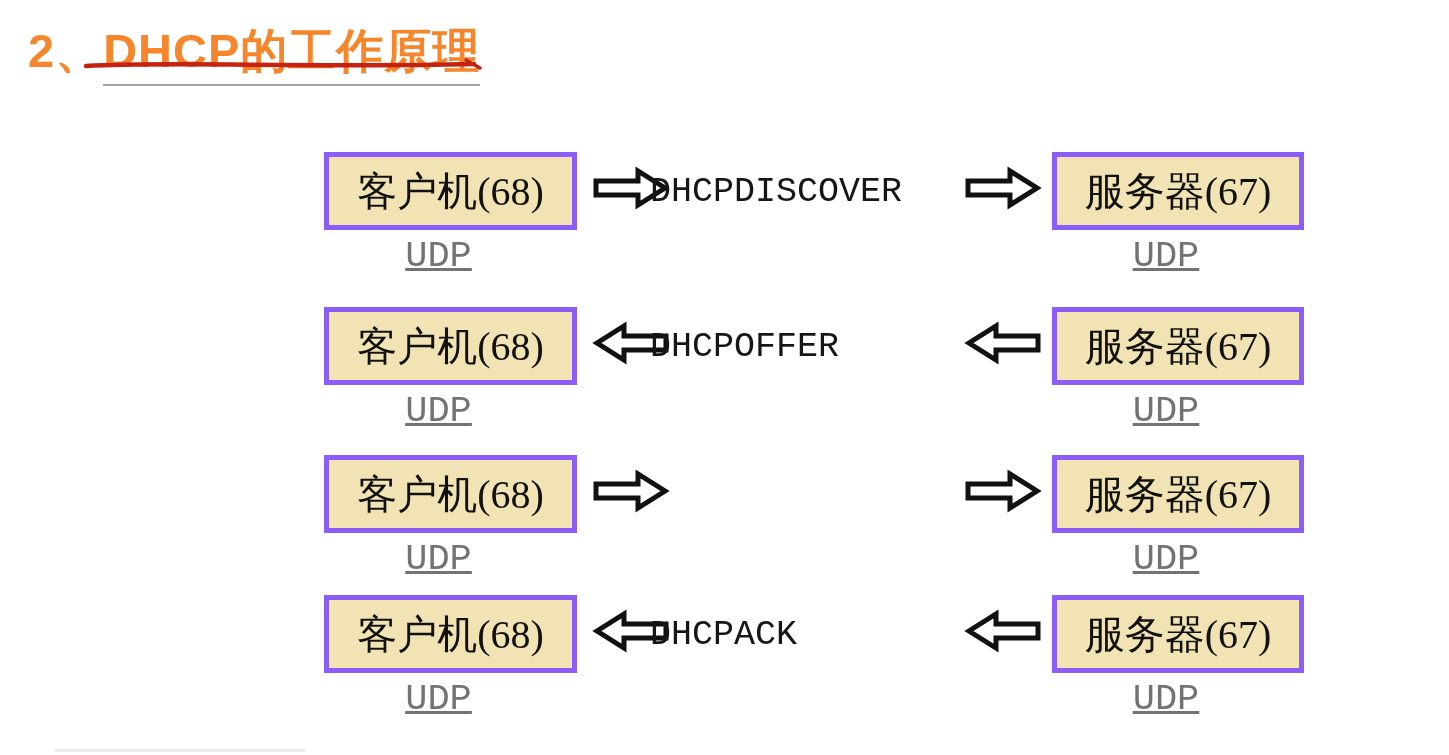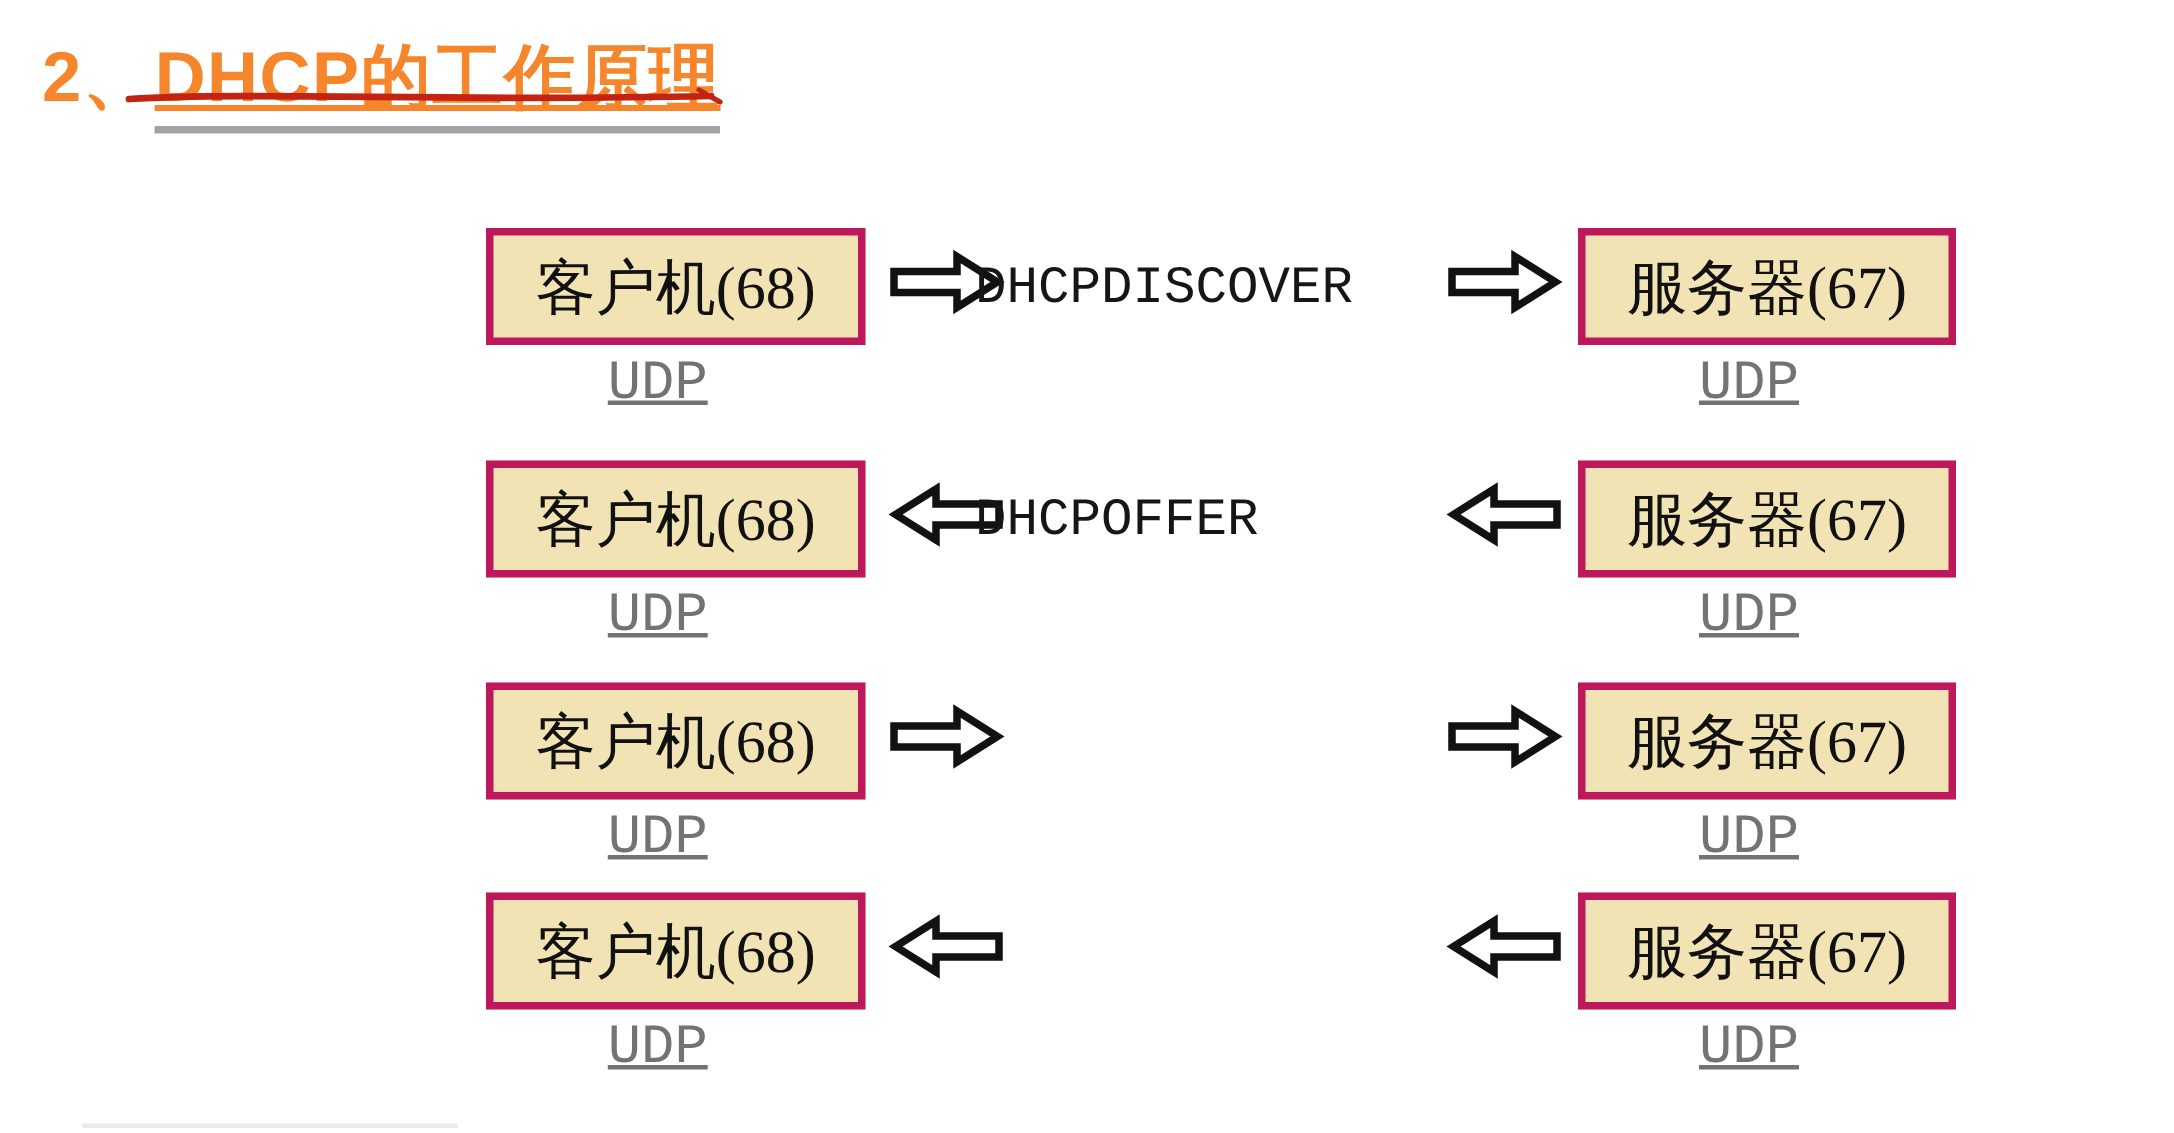--- a/index.html
+++ b/index.html
@@ -15,23 +15,22 @@
   
   .title {
     position:absolute; left:28px; top:20px;
     font-size:47px; font-weight:bold;
     color:#f6862c;
     letter-spacing:1px;
     white-space:nowrap;
   }
   .title .underlined {
     display:inline-block;
-    border-bottom:5px solid #a3a3a3;
+    border-bottom:2px solid #a3a3a3;
     padding-bottom:1px;
-    text-decoration:underline;
   }
   .red-annotation {
     position:absolute; left:82px; top:52px;
     width:410px; height:22px;
     pointer-events:none;
   }
 
   
   .msg-row {
     position:absolute; left:0; width:1449px; height:130px;
@@ -44,21 +43,21 @@
   .node {
     position:absolute; top:0;
     display:flex; flex-direction:column; align-items:center;
   }
   .node.client { left:324px; width:253px; }
   .node.server { left:1052px; width:252px; }
 
   .node-box {
     width:100%; height:78px;
     background:#f1e3b4;
-    border:5px solid #be185d;
+    border:5px solid #8b5cf6;
     display:flex; align-items:center; justify-content:center;
     font-family:"Liberation Serif", serif;
     font-size:40px; color:#111111;
     white-space:nowrap;
   }
   .udp-label {
     margin-top:5px;
     font-family:"Liberation Mono", monospace;
     font-size:37px; color:#737373;
     transform:translateX(-12px);
@@ -171,20 +170,21 @@
 <div class="msg-row row-3 dir-left">
   <div class="node client">
     <div class="node-box">客户机(68)</div>
     <div class="udp-label">UDP</div>
   </div>
   <div class="block-arrow arrow-slot-1">
     <svg viewBox="0 0 78 42" width="78" height="42">
         <polygon points="4,14 46,14 46,4 73,21 46,38 46,28 4,28" fill="#ffffff" stroke="#111111" stroke-width="5"></polygon>
       </svg>
   </div>
+  <div class="message-label">DHCPACK</div>
   <div class="block-arrow arrow-slot-2">
     <svg viewBox="0 0 78 42" width="78" height="42">
         <polygon points="4,14 46,14 46,4 73,21 46,38 46,28 4,28" fill="#ffffff" stroke="#111111" stroke-width="5"></polygon>
       </svg>
   </div>
   <div class="node server">
     <div class="node-box">服务器(67)</div>
     <div class="udp-label">UDP</div>
   </div>
 </div>

